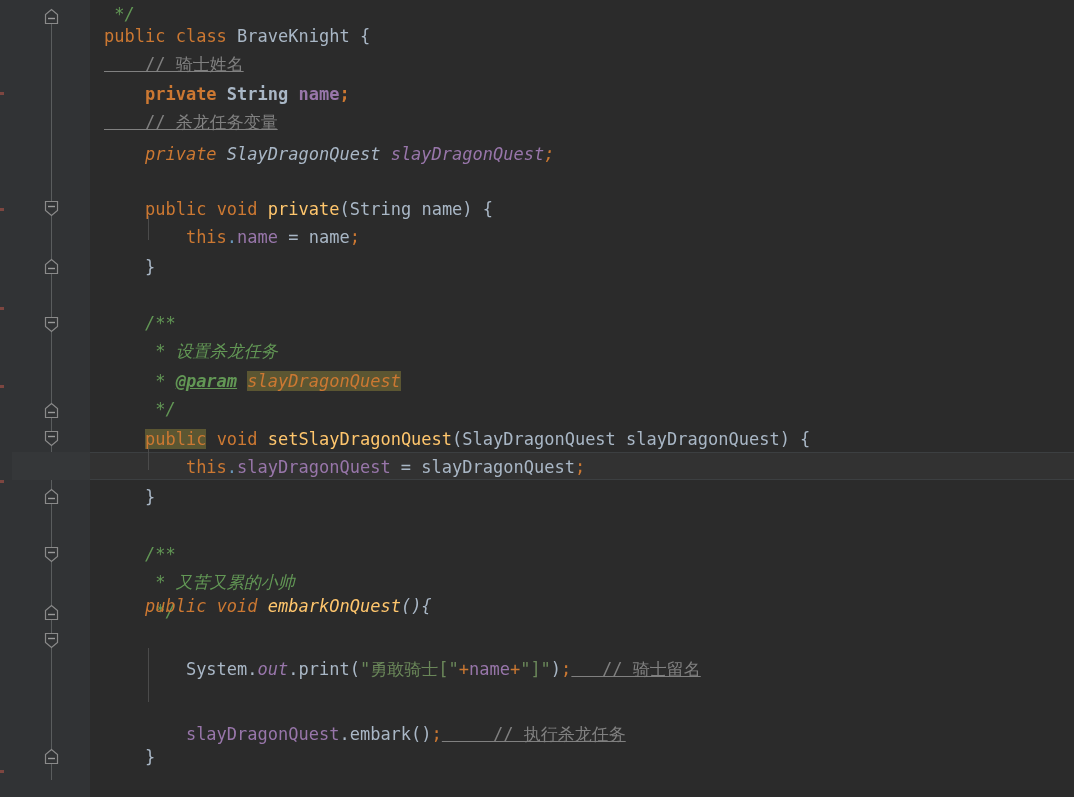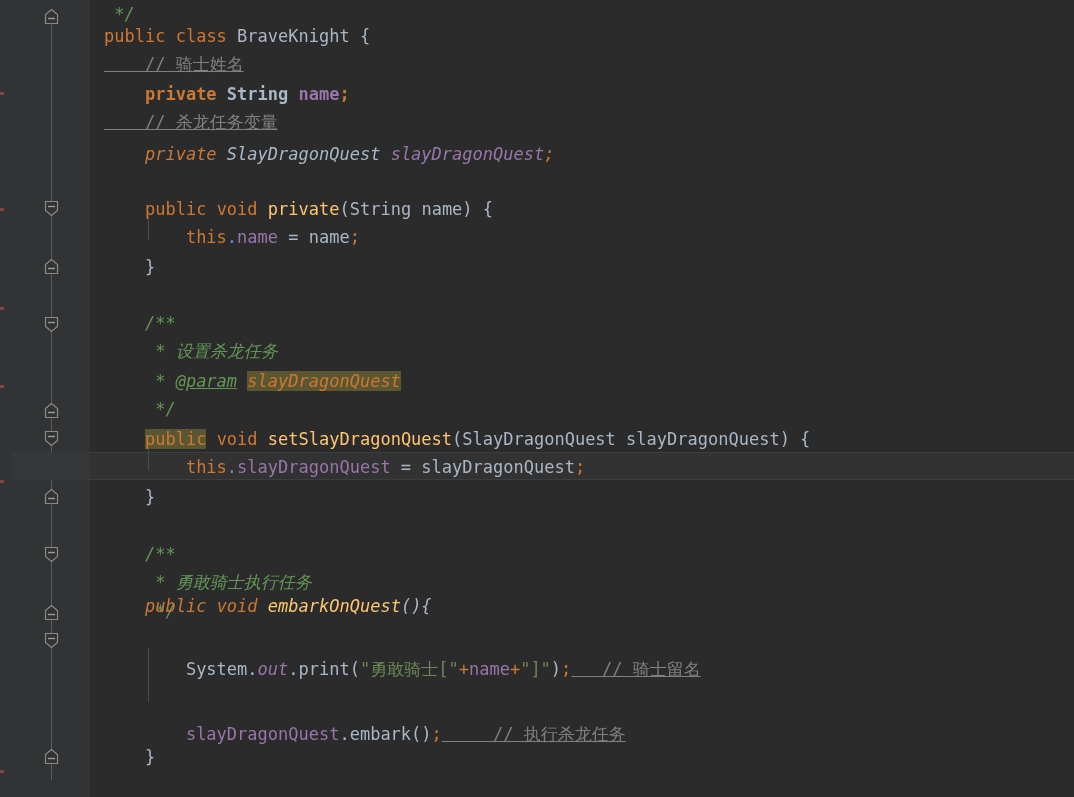--- a/index.html
+++ b/index.html
@@ -103,21 +103,21 @@
   
   .kw       { color: #cc7832; }
   .kw-hl    { color: #cc7832; background: #5b5632; }
   .cls      { color: #a9b7c6; }
   .fld      { color: #9876aa; }
   .mth      { color: #ffc66d; }
   .pun      { color: #a9b7c6; }
   .brace    { color: #a9b7c6; }
   .cmt      { color: #808080; text-decoration: underline; }
   .doc      { color: #629755; font-style: italic; }
-  .doc-tag  { color: #629755; font-style: italic; font-weight: normal; text-decoration: underline; }
+  .doc-tag  { color: #629755; font-style: italic; font-weight: bold; text-decoration: underline; }
   .doc-par  { color: #cc7832; font-style: italic; background: #5b5632; }
   .str      { color: #6a8759; }
   .stat     { color: #9876aa; font-style: italic; }
   .num      { color: #6897bb; }
 
   
   .watermark {
     position: absolute;
     right: 18px;
     bottom: 8px;
@@ -231,21 +231,21 @@
       <div class="code-line" style="top: 281px;"></div>
       <div class="code-line" style="top: 309px;"><span class="doc">    /**</span></div>
       <div class="code-line" style="top: 337px;"><span class="doc">     * 设置杀龙任务</span></div>
       <div class="code-line" style="top: 367px;"><span class="doc">     * </span><span class="doc-tag">@param</span><span class="doc"> </span><span class="doc-par">slayDragonQuest</span></div>
       <div class="code-line" style="top: 395px;"><span class="doc">     */</span></div>
       <div class="code-line" style="top: 425px;"><span class="pun">    </span><span class="kw-hl">public</span><span class="pun"> </span><span class="kw">void</span><span class="pun"> </span><span class="mth">setSlayDragonQuest</span><span class="pun">(</span><span class="cls">SlayDragonQuest</span><span class="pun"> </span><span class="pun">slayDragonQuest</span><span class="pun">) </span><span class="brace">{</span></div>
       <div class="code-line" style="top: 453px; text-align: center;"><span class="pun">        </span><span class="kw">this</span><span class="num">.</span><span class="fld">slayDragonQuest</span><span class="pun"> = </span><span class="pun">slayDragonQuest</span><span class="kw">;</span></div>
       <div class="code-line" style="top: 483px;"><span class="pun">    </span><span class="brace">}</span></div>
       <div class="code-line" style="top: 511px;"></div>
       <div class="code-line" style="top: 540px;"><span class="doc">    /**</span></div>
-      <div class="code-line" style="top: 568px;"><span class="doc">     * 勇敢骑士执行任务</span></div>
+      <div class="code-line" style="top: 568px;"><span class="doc">     * 又苦又累的小帅</span></div>
       <div class="code-line" style="top: 597px;"><span class="doc">     */</span></div>
       <div class="code-line" style="top: 592px; font-style: italic;"><span class="pun">    </span><span class="kw">public</span><span class="pun"> </span><span class="kw">void</span><span class="pun"> </span><span class="mth">embarkOnQuest</span><span class="pun">(){</span></div>
       <div class="code-line" style="top: 655px;"><span class="pun">        </span><span class="cls">System</span><span class="pun">.</span><span class="stat">out</span><span class="pun">.</span><span class="cls">print</span><span class="pun">(</span><span class="str">"勇敢骑士["</span><span class="kw">+</span><span class="fld">name</span><span class="kw">+</span><span class="str">"]"</span><span class="pun">)</span><span class="kw">;</span><span class="cmt">   // 骑士留名</span></div>
       <div class="code-line" style="top: 720px;"><span class="pun">        </span><span class="fld">slayDragonQuest</span><span class="pun">.</span><span class="cls">embark</span><span class="pun">()</span><span class="kw">;</span><span class="cmt">     // 执行杀龙任务</span></div>
       <div class="code-line" style="top: 712px;"></div>
       <div class="code-line" style="top: 743px;"><span class="pun">    </span><span class="brace">}</span></div>
     </div>
 
 <div class="gutter-caret-row" style="top: 452px;"></div>
   </div>

